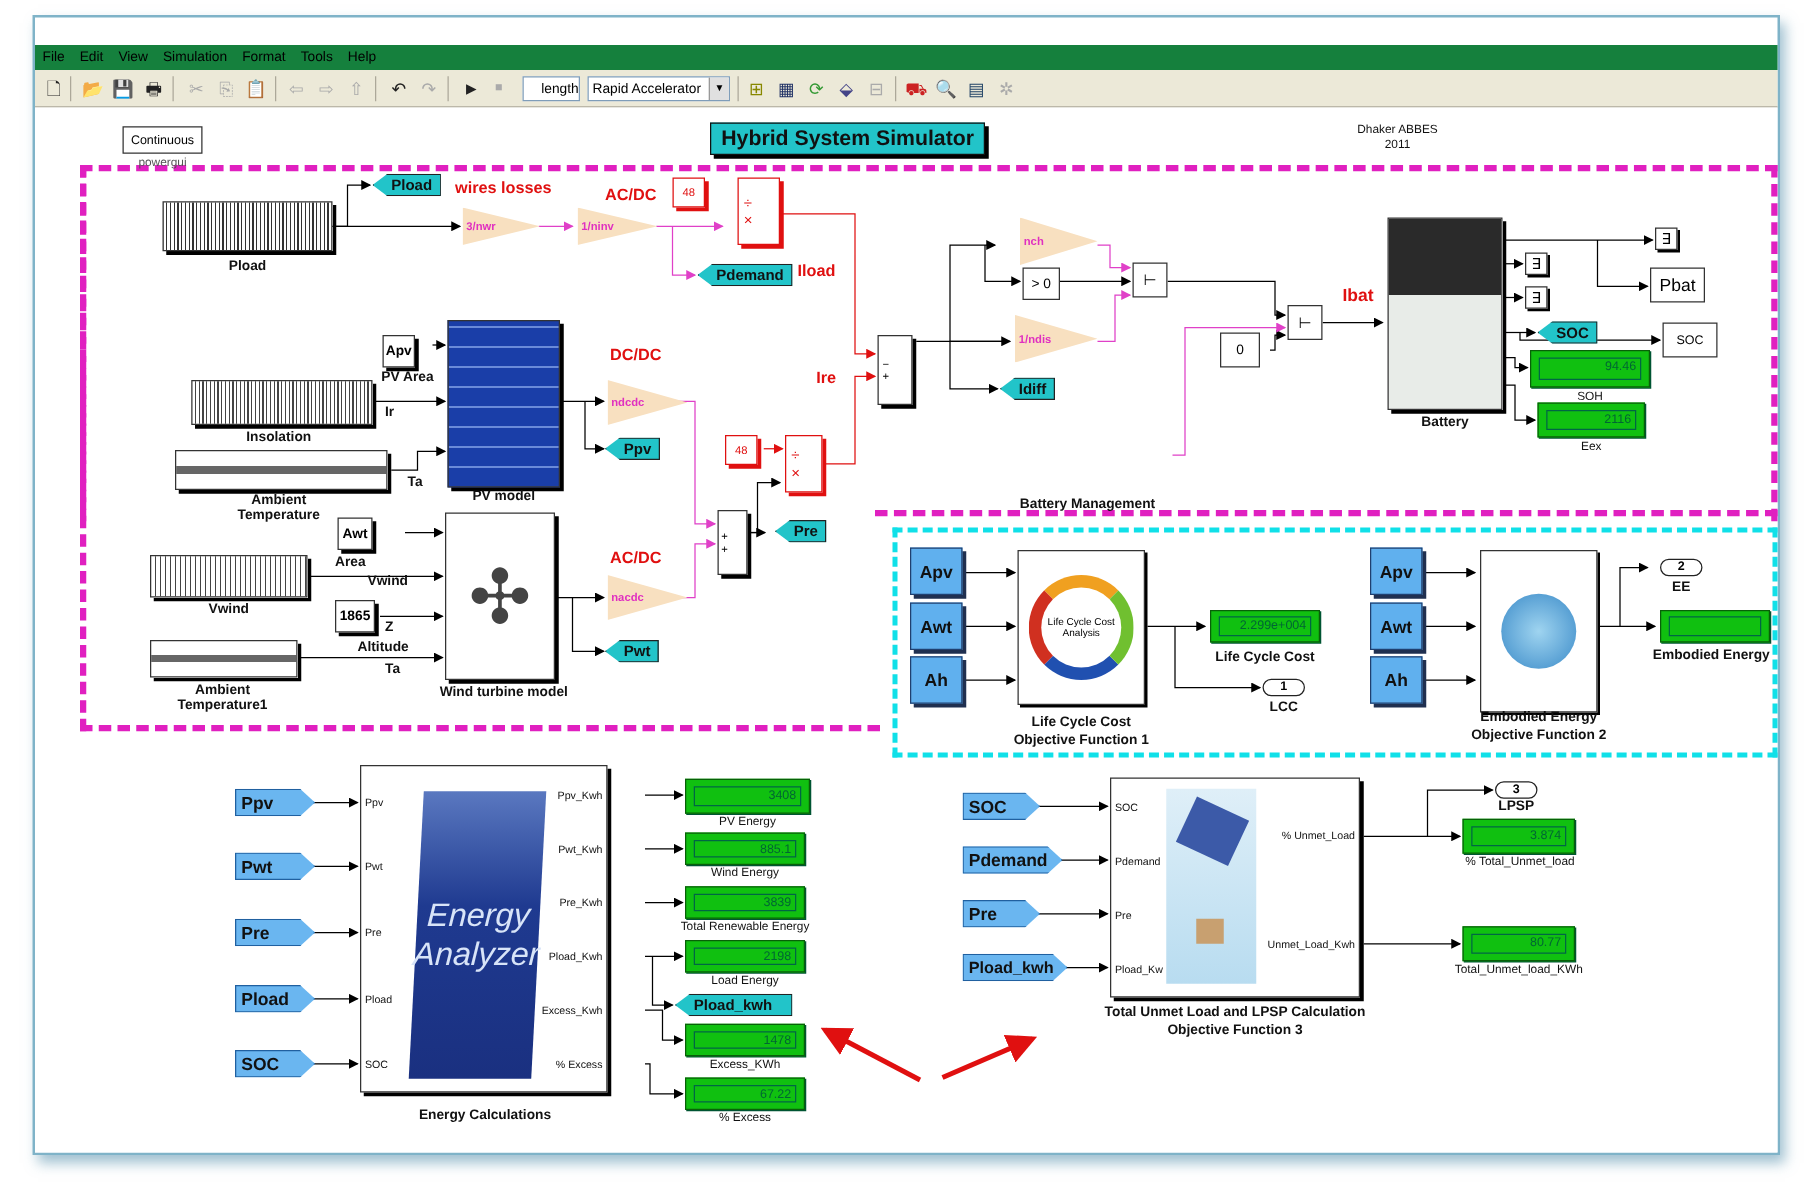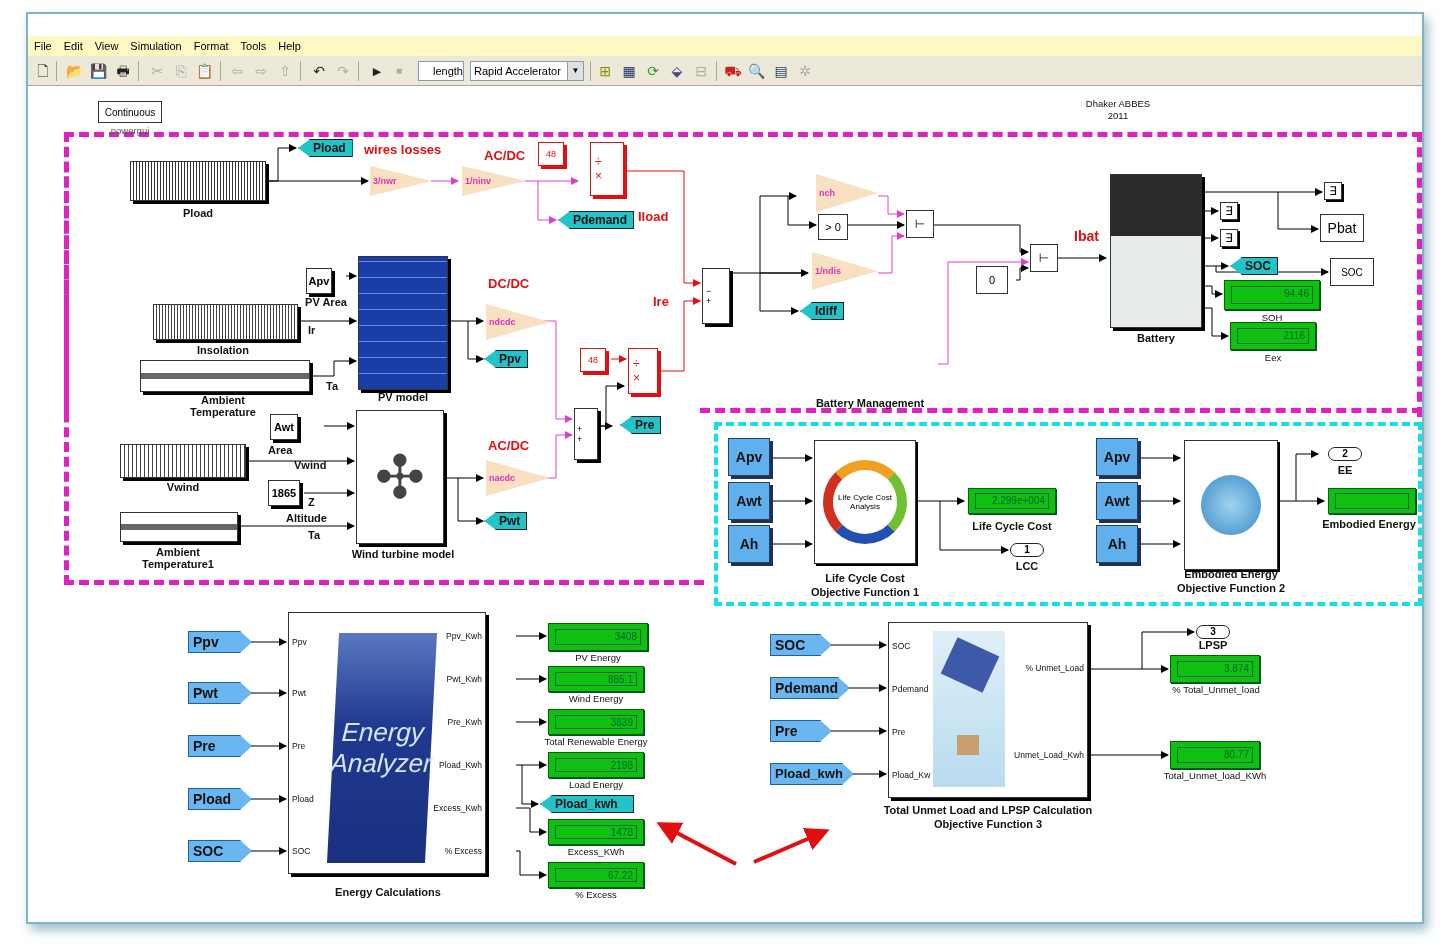--- a/index.html
+++ b/index.html
@@ -1,21 +1,21 @@
 <!DOCTYPE html>
 <html><head>
 <meta charset="utf-8">
 <style>
   * { box-sizing: border-box; }
   html, body { margin: 0; padding: 0; background: #fff; }
   body { width: 1449px; height: 947px; position: relative; overflow: hidden; font-family: "Liberation Sans", sans-serif; }
   .window { position: absolute; left: 26px; top: 12px; width: 1398px; height: 912px; background: #fff; border: 2px solid #7fb3c8; box-shadow: 4px 6px 10px rgba(80,140,170,0.55); }
   .titlebar { position: absolute; left: 0; top: 0; right: 0; height: 22px; background: linear-gradient(#2a6be0, #0b47c9 60%, #0a3fb5); color: #fff; font-weight: bold; font-size: 14px; line-height: 22px; padding-left: 22px; }
   .titlebar .app-icon { position: absolute; left: 3px; top: 3px; width: 15px; height: 15px; background: linear-gradient(135deg,#d22 0 40%, #2a4 40% 70%, #12c 70%); border: 1px solid #fff; }
-  .menubar { position: absolute; left: 0; top: 22px; right: 0; height: 20px; background: #fef9c3; font-size: 11px; line-height: 20px; }
+  .menubar { position: absolute; left: 0; top: 22px; right: 0; height: 20px; background: #15803d; font-size: 11px; line-height: 20px; }
   .menubar span { display: inline-block; padding: 0 6px; }
   .toolbar { position: absolute; left: 0; top: 42px; right: 0; height: 30px; background: #ece9d8; border-bottom: 1px solid #aca899; }
   .tb { position: absolute; top: 6px; width: 18px; height: 18px; font-size: 14px; line-height: 18px; text-align: center; color: #222; }
   .tb.dis { color: #aaa; }
   .tsep { position: absolute; top: 5px; width: 1px; height: 20px; background: #aca899; }
   .tb-input { position: absolute; top: 5px; height: 20px; background: #fff; border: 1px solid #7f9db9; font-size: 11px; line-height: 18px; padding-left: 14px; overflow: hidden; white-space: nowrap; }
   .tb-select { position: absolute; top: 5px; height: 20px; background: #fff; border: 1px solid #7f9db9; font-size: 11px; line-height: 18px; padding-left: 3px; }
   .tb-select .arrow { position: absolute; right: 0; top: 0; width: 16px; height: 18px; background: #e0e0e0; border-left: 1px solid #999; font-size: 8px; text-align: center; line-height: 18px; }
   .canvas { position: absolute; left: 0; top: 72px; right: 0; bottom: 0; background: #fff; }
   svg.diagram { position: absolute; left: 0; top: 0; }
@@ -195,20 +195,21 @@
       </g>
     </svg>
 
     <div class="dash-magenta" style="left:36px;top:46px;width:1358px;height:285px;border-bottom:none"></div>
     <div class="dash-magenta" style="left:36px;top:46px;width:640px;height:453px;border-right:none;border-top:none"></div>
     <div class="dash-magenta" style="left:672px;top:322px;width:722px;height:8px;border-left:none;border-right:none;border-bottom:none"></div>
     <div class="dash-cyan" style="left:686px;top:336px;width:708px;height:184px"></div>
 
     <div class="blk" style="left:70px;top:15px;width:64px;height:22px;box-shadow:none;font-size:10px">Continuous</div>
     <div class="lbl small" style="left:72px;top:39px;width:60px;color:#555">powergui</div>
+    <div class="title-box" style="left:540px;top:12px">Hybrid System Simulator</div>
     <div class="lbl small" style="left:1040px;top:12px;width:100px">Dhaker ABBES</div>
     <div class="lbl small" style="left:1040px;top:24px;width:100px">2011</div>
 
     <div class="blk" style="left:102px;top:75px;width:136px;height:40px;background:repeating-linear-gradient(90deg,#fff 0 2px,#333 2px 3px)"></div>
     <div class="lbl" style="left:130px;top:121px;width:80px">Pload</div>
     <div class="goto" style="left:270px;top:53px">Pload</div>
     <div class="lbl red" style="left:336px;top:56px">wires losses</div>
     <div class="lbl red" style="left:456px;top:62px">AC/DC</div>
     <div class="gain" style="left:342px;top:80px;width:62px;height:30px">
         <div class="tri"></div>

